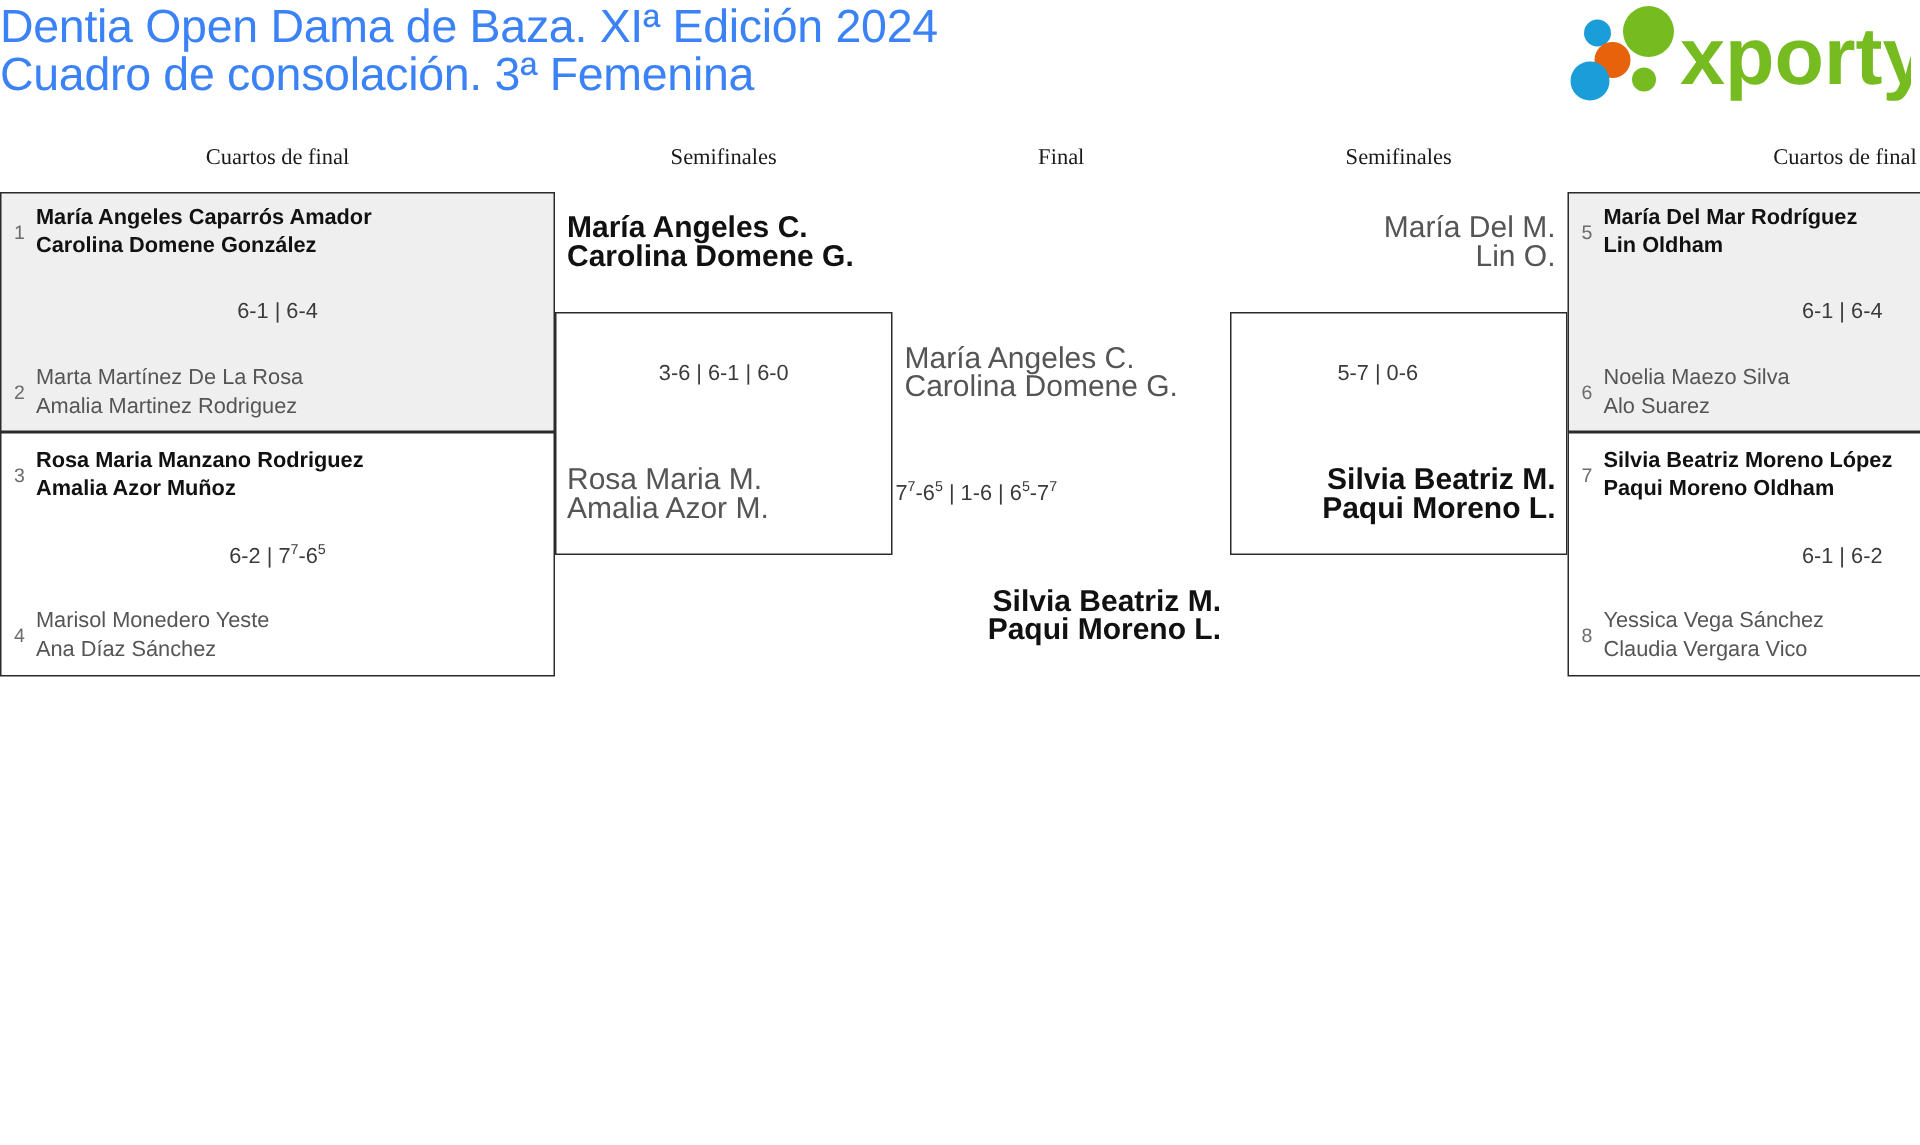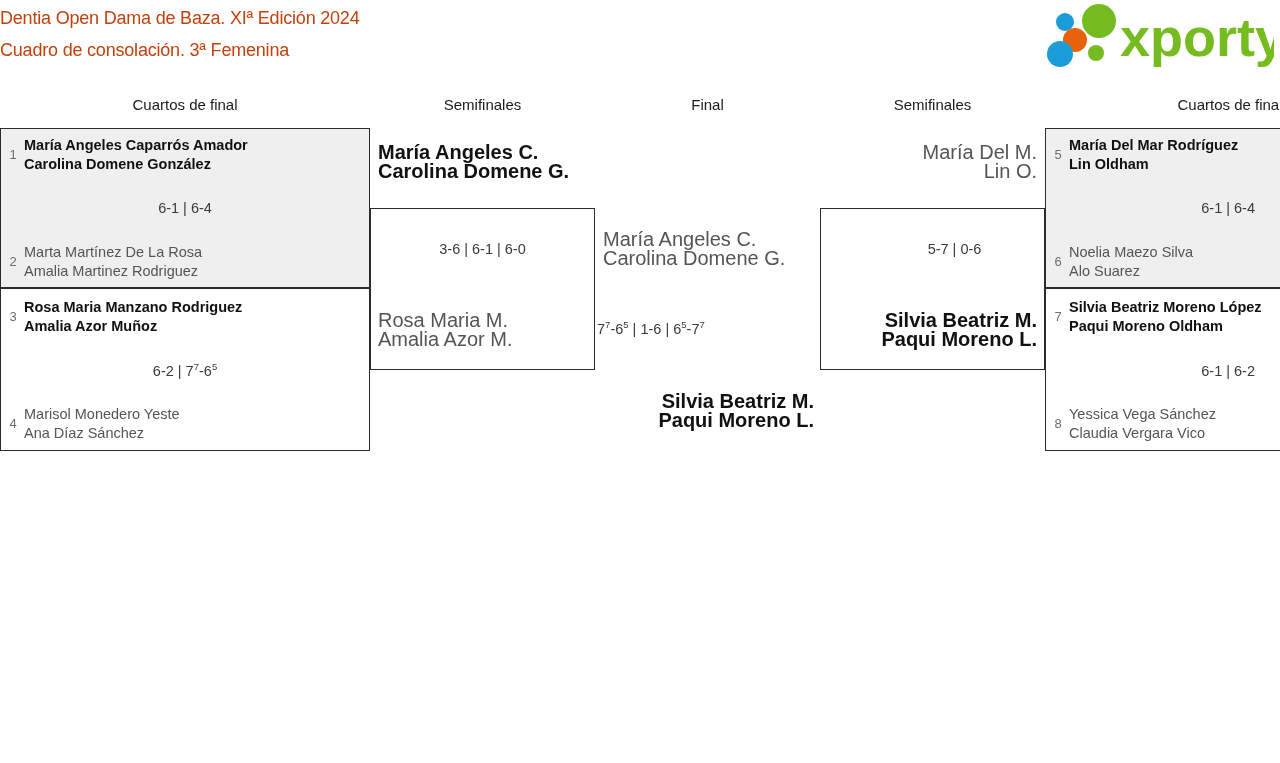--- a/index.html
+++ b/index.html
@@ -18,24 +18,24 @@
 
   
   .header {
     position: relative;
     height: 92px;
   }
   .title-block {
     position: absolute;
     left: 0px;
     top: 2px;
-    font-size: 18px;
+    font-size: 31px;
     line-height: 32px;
     font-weight: 400;
-    color: #c2410c;
+    color: #3b82f6;
     letter-spacing: -0.2px;
     white-space: nowrap;
   }
   .title-line { display: block; }
 
   .logo {
     position: absolute;
     right: 6px;
     top: 4px;
     width: 232px;
@@ -43,20 +43,21 @@
   }
   .logo svg { display: block; }
 
   
   .col-headers {
     position: absolute;
     left: 0;
     top: 95px;
     width: 1104px;
     height: 30px;
+    font-family: Liberation Serif, serif;
   }
   .col-header {
     position: absolute;
     top: 0;
     font-size: 15px;
     line-height: 20px;
     color: #1a1a1a;
     text-align: center;
     white-space: nowrap;
   }
@@ -213,21 +214,21 @@
   <div class="freetext winner right-align" style="left:597px; top:392px; width:217px;">
     <span>Silvia Beatriz M.</span><br>
     <span>Paqui Moreno L.</span>
   </div>
 
   <div class="box" style="left:820px; top:208px; width:225px; height:162px;"></div>
   <div class="freetext loser right-align" style="left:825px; top:143px; width:212px;">
     <span>María Del M.</span><br>
     <span>Lin O.</span>
   </div>
-  <div class="score" style="left:822px; top:240px; width:193px; text-align:center;padding-left:36px;">5-7 | 0-6</div>
+  <div class="score" style="left:822px; top:240px; width:193px; text-align:center;">5-7 | 0-6</div>
   <div class="freetext winner right-align" style="left:825px; top:311px; width:212px;">
     <span>Silvia Beatriz M.</span><br>
     <span>Paqui Moreno L.</span>
   </div>
 
   <div class="box shaded" style="left:1045px; top:128px; width:370px; height:160px;"></div>
   <div class="player winner" style="left:1047px; top:136px; width:366px;">
     <span class="seed">5</span>
     <span class="names">
       <span>María Del Mar Rodríguez</span><br>

